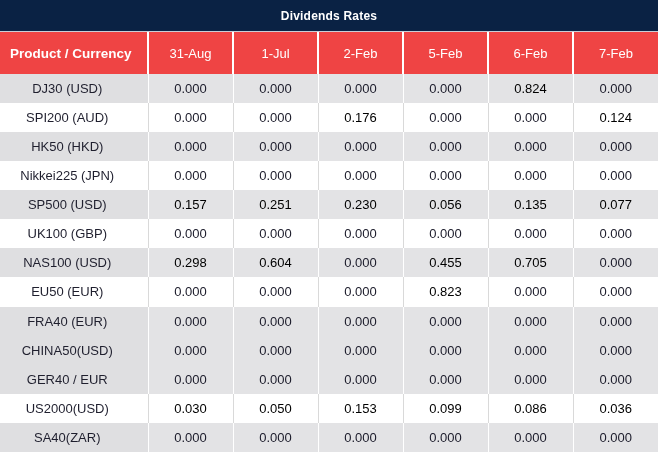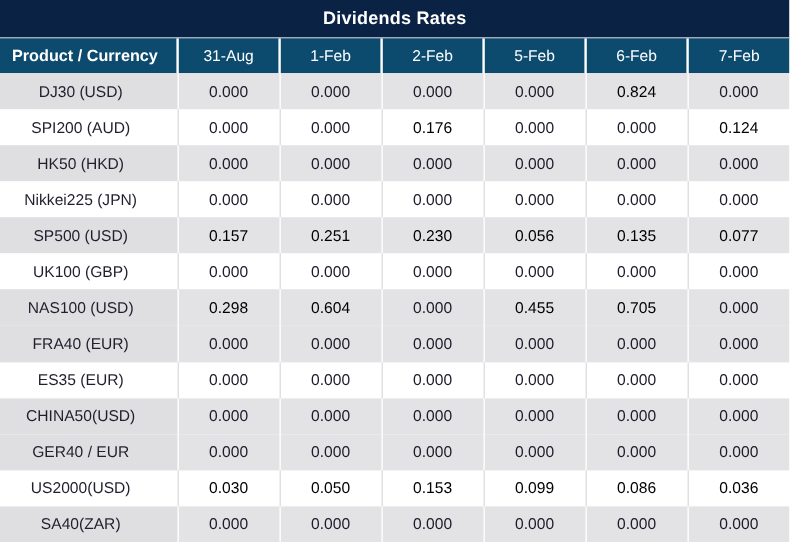--- a/index.html
+++ b/index.html
@@ -14,41 +14,41 @@
     flex-direction: column;
     font-family: "Liberation Sans", sans-serif;
     background: #ffffff;
     overflow: hidden;
   }
   .title-bar {
     height: 31px;
     flex: 0 0 31px;
     background: #0a2244;
     color: #ffffff;
-    font-size: 15px;
+    font-size: 12px;
     font-weight: bold;
     display: flex;
     align-items: center;
     justify-content: center;
     border-bottom: 1px solid #c9ced6;
     letter-spacing: 0.2px;
   }
   table.div-table {
     flex: 1 1 auto;
     width: 658px;
     height: 420px;
     border-collapse: collapse;
     table-layout: fixed;
     font-size: 13px;
   }
   col.c-product { width: 148px; }
   col.c-val { width: 85px; }
   thead th {
-    height: 29px;
-    background: #0c4a6e;
+    height: 42px;
+    background: #ef4444;
     color: #ffffff;
     font-weight: normal;
     text-align: center;
     padding: 0;
     border-left: 2px solid #ffffff;
   }
   thead th.product-header {
     border-left: none;
     text-align: left;
     padding-left: 10px;
@@ -92,21 +92,21 @@
         <col class="c-val">
         <col class="c-val">
       <col class="c-val">
         <col class="c-val">
         <col class="c-val">
     </colgroup>
     <thead>
       <tr>
           <th class="product-header">Product / Currency</th>
           <th>31-Aug</th>
-          <th>1-Feb</th>
+          <th>1-Jul</th>
           <th>2-Feb</th>
           <th>5-Feb</th>
           <th>6-Feb</th>
           <th>7-Feb</th>
         </tr>
     </thead>
     <tbody>
         <tr class="alt">
           <td class="product-cell">DJ30 (USD)</td>
           <td>0.000</td>
@@ -163,31 +163,31 @@
         </tr>
         <tr class="alt">
           <td class="product-cell">NAS100 (USD)</td>
           <td class="red">0.298</td>
           <td class="red">0.604</td>
           <td>0.000</td>
           <td class="red">0.455</td>
           <td class="red">0.705</td>
           <td>0.000</td>
         </tr>
+        <tr>
+          <td class="product-cell">EU50 (EUR)</td>
+          <td>0.000</td>
+          <td>0.000</td>
+          <td>0.000</td>
+          <td class="red">0.823</td>
+          <td>0.000</td>
+          <td>0.000</td>
+        </tr>
         <tr class="alt">
           <td class="product-cell">FRA40 (EUR)</td>
-          <td>0.000</td>
-          <td>0.000</td>
-          <td>0.000</td>
-          <td>0.000</td>
-          <td>0.000</td>
-          <td>0.000</td>
-        </tr>
-        <tr>
-          <td class="product-cell">ES35 (EUR)</td>
           <td>0.000</td>
           <td>0.000</td>
           <td>0.000</td>
           <td>0.000</td>
           <td>0.000</td>
           <td>0.000</td>
         </tr>
         <tr class="alt">
           <td class="product-cell">CHINA50(USD)</td>
           <td>0.000</td>

